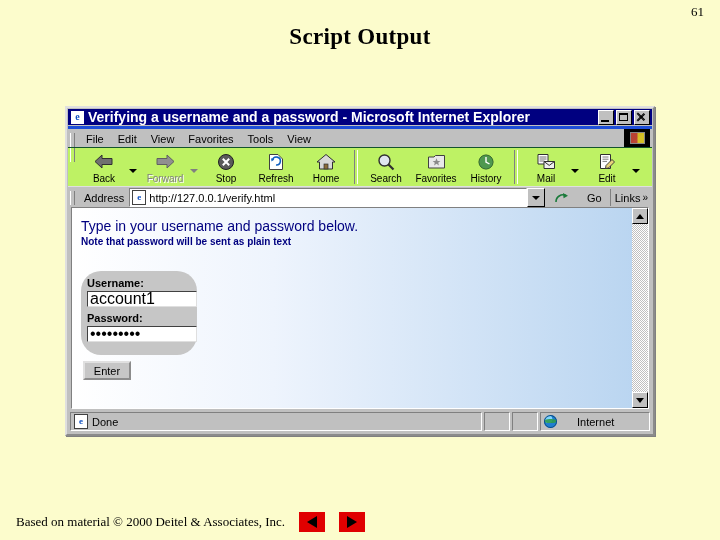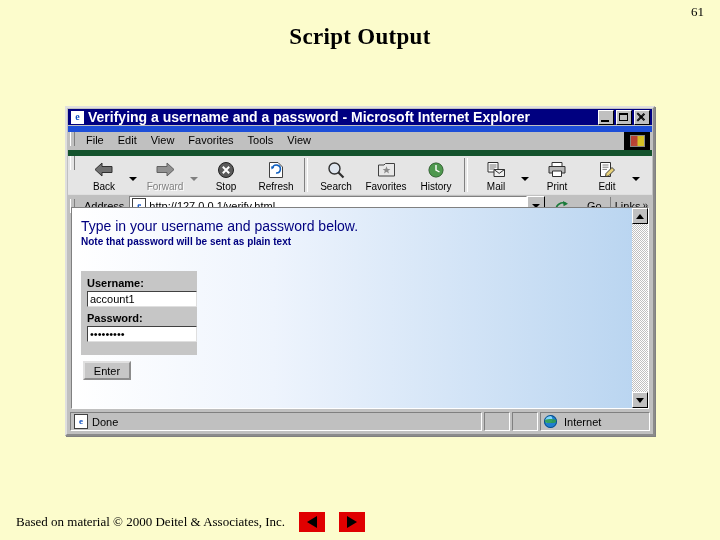--- a/index.html
+++ b/index.html
@@ -84,22 +84,22 @@
   .winbtn i{position:absolute;background:#000;display:block;}
   .wb-min i{left:2px;bottom:2px;width:8px;height:2px;}
   .wb-max i{left:2px;top:2px;width:9px;height:8px;background:transparent;border:1px solid #000;border-top-width:2px;box-sizing:border-box;}
   .wb-close i{left:5px;top:1px;width:1px;height:10px;transform:rotate(45deg);box-shadow:1px 0 0 #000;}
   .wb-close i.b{transform:rotate(-45deg);}
 
   
   #menu-bar{
     height:18px;margin:1px 1px 0 1px;
     background:#c0c0c0;
-    display:flex;align-items:flex-start;
-    border-top:6px solid #1d4ed8;
+    display:flex;align-items:flex-end;
+    border-top:3px solid #1d4ed8;
     position:relative;
   }
   .grip{
     width:3px;height:14px;margin:0 4px 0 2px;
     border-left:1px solid #fff;border-right:1px solid #808080;
   }
   #menu-bar .mi{
     font-size:11px;color:#000;padding:2px 7px;
     font-family:"Liberation Sans",sans-serif;
   }
@@ -118,23 +118,23 @@
   #menu-logo .flag:after{
     content:"";position:absolute;left:1px;top:1px;right:1px;bottom:1px;
     background:
       linear-gradient(to right,#d0342c 0 48%,#f0c419 52% 100%);
     opacity:.85;
   }
 
   
   #toolbar{
     height:38px;margin:0 1px;
-    background:#e5e5e5;
+    background:#bef264;
     display:flex;align-items:stretch;
-    border-top:6px solid #14532d;
+    border-top:1px solid #14532d;
   }
   .tbitem{
     display:flex;flex-direction:column;align-items:center;
     justify-content:center;min-width:44px;padding:1px 3px 0 3px;
   }
   .tbitem .lbl{
     font-size:10px;color:#000;margin-top:1px;
     font-family:"Liberation Sans",sans-serif;white-space:nowrap;
   }
   .tbitem.disabled .lbl{color:#808080;text-shadow:1px 1px 0 #fff;text-align:center;}
@@ -213,30 +213,30 @@
   #heading-primary{
     font-size:14px;color:#000080;white-space:nowrap;
     font-family:"Liberation Sans",sans-serif;
   }
   #heading-note{
     font-size:10px;color:#000080;font-weight:bold;margin-top:2px;
     white-space:nowrap;font-family:"Liberation Sans",sans-serif;
   }
   #login-form{
     margin-top:24px;width:116px;background:#c6c6c6;
-    padding:6px 8px 8px 6px;box-sizing:border-box;
+    padding:6px 8px 8px 6px;box-sizing:border-box;border-radius:20px;
   }
   .field-label{
     font-size:11px;font-weight:bold;color:#000;
     font-family:"Liberation Sans",sans-serif;margin-bottom:2px;
   }
   .text-input{
     width:110px;height:16px;background:#fff;box-sizing:border-box;
     border:1px solid;border-color:#404040 #dfdfdf #dfdfdf #404040;
-    font-size:11px;color:#000;padding:1px 2px;
+    font-size:16px;color:#000;padding:1px 2px;
     font-family:"Liberation Sans",sans-serif;
     display:flex;align-items:center;margin-bottom:5px;
     overflow:hidden;white-space:nowrap;
   }
   .text-input.pw{letter-spacing:0px;font-family:"Liberation Sans",sans-serif;}
   #submit-button{
     margin-top:6px;margin-left:2px;
     width:48px;height:19px;background:#c6c6c6;
     border:2px outset #e0e0e0;
     font-size:11px;color:#000;font-family:"Liberation Sans",sans-serif;
@@ -265,21 +265,21 @@
   }
   .sb-panel{
     border:1px solid;border-color:#808080 #fff #fff #808080;
     background:#c0c0c0;display:flex;align-items:center;
     font-size:11px;color:#000;font-family:"Liberation Sans",sans-serif;
     padding:0 3px;box-sizing:border-box;
   }
   #status-done{flex:1;gap:4px;}
   #status-sp1{width:26px;}
   #status-sp2{width:26px;}
-  #status-zone{width:110px;gap:7px;}
+  #status-zone{width:110px;gap:20px;}
   .doc-icon{
     width:12px;height:13px;background:#fff;border:1px solid #404040;
     color:#1050c0;font-size:9px;font-weight:bold;
     font-family:"Liberation Serif",serif;
     display:flex;align-items:center;justify-content:center;line-height:1;flex:none;
   }
   .globe-icon{
     width:13px;height:13px;border-radius:50%;flex:none;
     background:radial-gradient(circle at 35% 32%,#7fd4ff 0 32%,#1f7fd0 33% 100%);
     box-shadow:inset 0 0 0 1px #0a4c86;
@@ -367,20 +367,29 @@
       <div class="tbicon">
         <svg width="16" height="18" viewBox="0 0 16 18">
           <path d="M1.5 1.5 H10 L14.5 6 V16.5 H1.5 Z" fill="#fff" stroke="#404040"></path>
           <path d="M4.5 7 A4 4 0 1 1 8 12" fill="none" stroke="#1060c0" stroke-width="1.6"></path>
           <path d="M3 5.3 L6.2 6.6 L3.6 8.6 Z" fill="#1060c0"></path>
         </svg>
       </div>
       <div class="lbl">Refresh</div>
     </div>
 
+    <div class="tbitem">
+      <div class="tbicon">
+        <svg width="20" height="17" viewBox="0 0 20 17">
+          <path d="M10 1.5 L19 9 H16.5 V16 H3.5 V9 H1 Z" fill="#d8d8d8" stroke="#303030"></path>
+          <rect x="8" y="11" width="4" height="5" fill="#8a6b3a" stroke="#303030" stroke-width=".7"></rect>
+        </svg>
+      </div>
+      <div class="lbl">Home</div>
+    </div>
 
     <div class="tbsep"></div>
 
     <div class="tbitem">
       <div class="tbicon">
         <svg width="18" height="18" viewBox="0 0 18 18">
           <circle cx="7.5" cy="7.5" r="5.5" fill="#dfe6ef" stroke="#303030" stroke-width="1.4"></circle>
           <path d="M11.5 11.5 L16.5 16.5" stroke="#303030" stroke-width="2.2"></path>
         </svg>
       </div>
@@ -416,30 +425,20 @@
           <path d="M2 1.5 H12 V11 H2 Z" fill="#fff" stroke="#303030"></path>
           <path d="M3.5 4 H10.5 M3.5 6 H10.5 M3.5 8 H8.5" stroke="#606060" stroke-width=".9"></path>
           <path d="M8 8.5 H18.5 V15.5 H8 Z" fill="#f0f0f0" stroke="#303030"></path>
           <path d="M8 8.5 L13.2 12.4 L18.5 8.5" fill="none" stroke="#303030"></path>
         </svg>
       </div>
       <div class="lbl">Mail</div>
     </div>
     <div class="tbarrow"></div>
 
-    <div class="tbitem">
-      <div class="tbicon">
-        <svg width="20" height="17" viewBox="0 0 20 17">
-          <path d="M5 1.5 H15 V5.5 H5 Z" fill="#fff" stroke="#303030"></path>
-          <path d="M2 5.5 H18 L18 12 H2 Z" fill="#b8b8b8" stroke="#303030"></path>
-          <path d="M5.5 10 H14.5 V15.5 H5.5 Z" fill="#fff" stroke="#303030"></path>
-        </svg>
-      </div>
-      <div class="lbl">Print</div>
-    </div>
 
     <div class="tbitem">
       <div class="tbicon">
         <svg width="18" height="17" viewBox="0 0 18 17">
           <path d="M2.5 1.5 H12.5 V15.5 H2.5 Z" fill="#fff" stroke="#303030"></path>
           <path d="M4.5 4 H10.5 M4.5 6.2 H10.5 M4.5 8.4 H9" stroke="#707070" stroke-width=".9"></path>
           <path d="M8 12.5 L14 6.5 L16.5 9 L10.5 15 L7.5 15.5 Z" fill="#e8d27a" stroke="#303030" stroke-width=".9"></path>
         </svg>
       </div>
       <div class="lbl">Edit</div>

